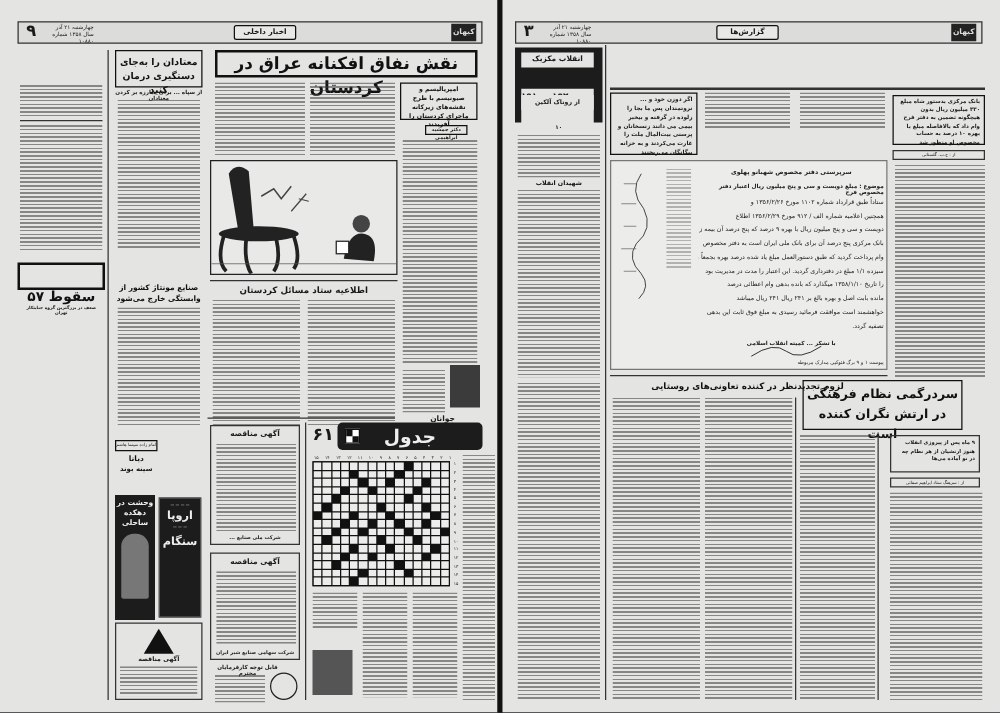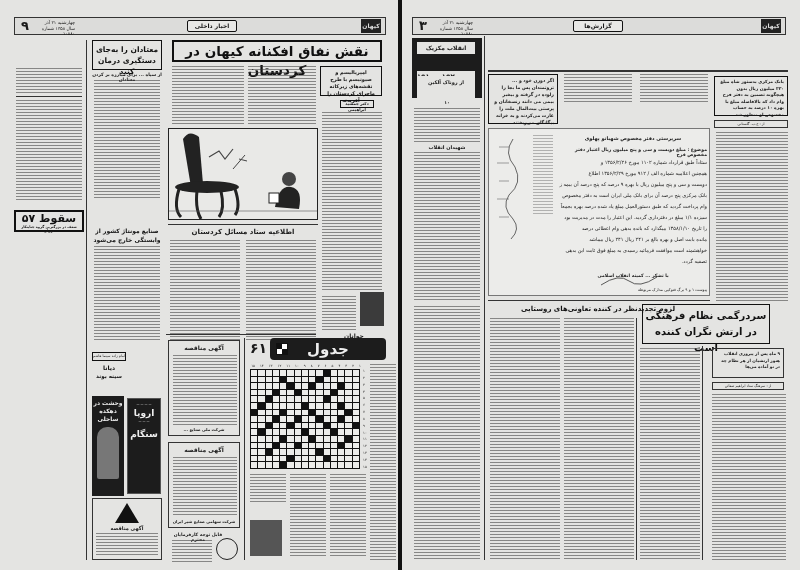--- a/index.html
+++ b/index.html
@@ -52,21 +52,21 @@
 
   <div class="vrule" style="left:86px;top:40px;height:520px;"></div>
 
   <div class="abs boxed" style="left:92px;top:40px;width:70px;height:30px;">
     <div class="headline" style="position:static;font-size:7.5px;line-height:11px;padding-top:3px;">معتادان را به‌جای دستگیری درمان کنید</div>
   </div>
   <div class="smalltitle abs" style="left:92px;top:72px;width:70px;font-size:4.5px;">از سپاه ... برای مبارزه بر کردن معتادان</div>
   <div class="text" style="left:94px;top:80px;width:66px;height:120px;"></div>
 
   <div class="abs boxed" style="left:14px;top:210px;width:70px;height:22px;border-width:2px;">
-    <div class="headline" style="position:static;font-size:11px;line-height:13px;">سقوط ۵۷</div>
+    <div class="headline" style="position:static;font-size:11px;line-height:13px;margin-top:19px;">سقوط ۵۷</div>
     <div class="smalltitle" style="font-size:3.5px;">ضعف در بزرگترین گروه جنایتکار تهران</div>
   </div>
 
 
   <div class="headline" style="left:92px;top:226px;width:70px;font-size:6px;line-height:9px;">صنایع مونتاژ کشور از وابستگی خارج می‌شود</div>
   <div class="text" style="left:94px;top:246px;width:66px;height:95px;"></div>
 
   <div class="abs" style="left:92px;top:352px;width:34px;height:9px;border:1px solid #111;font-size:3.5px;text-align:center;direction:rtl;line-height:7px;">امام زاده سینما هاشم</div>
   <div class="headline" style="left:92px;top:364px;width:34px;font-size:6px;line-height:8px;">دیانا</div>
   <div class="headline" style="left:92px;top:372px;width:34px;font-size:5.5px;line-height:8px;">سینه بوند</div>
@@ -83,21 +83,21 @@
     <div style="font-size:9px;line-height:20px;">سنگام</div>
   </div>
 
   <div class="abs" style="left:92px;top:498px;width:70px;height:62px;border:1px solid #333;">
     <div class="abs" style="left:22px;top:4px;width:0;height:0;border-left:12px solid transparent;border-right:12px solid transparent;border-bottom:20px solid #111;"></div>
     <div class="smalltitle abs" style="left:0;top:26px;width:68px;font-size:5px;">آگهی مناقصه</div>
     <div class="text" style="left:3px;top:34px;width:62px;height:24px;"></div>
   </div>
 
   <div class="abs boxed" style="left:172px;top:40px;width:210px;height:22px;border-width:2px;">
-    <div class="headline" style="position:static;font-size:13.5px;line-height:19px;">نقش نفاق افکنانه کیهان در کردستان</div>
+    <div class="headline" style="position:static;font-size:13.5px;line-height:19px;">نقش نفاق افکنانه عراق در کردستان</div>
   </div>
 
   <div class="text" style="left:172px;top:66px;width:72px;height:58px;"></div>
   <div class="text" style="left:248px;top:66px;width:68px;height:58px;"></div>
 
   <div class="abs boxed" style="left:320px;top:66px;width:62px;height:30px;">
     <div class="headline" style="position:static;font-size:5px;line-height:7px;padding:2px;">امپریالیسم و صیونیسم با طرح نقشه‌های زیرکانه ماجرای کردستان را آفریدند</div>
   </div>
   <div class="abs" style="left:340px;top:100px;width:34px;height:8px;border:1px solid #111;font-size:4px;line-height:6px;text-align:center;direction:rtl;font-weight:bold;">دکتر جمشید ابراهیمی</div>
   <div class="text" style="left:322px;top:112px;width:60px;height:180px;"></div>

